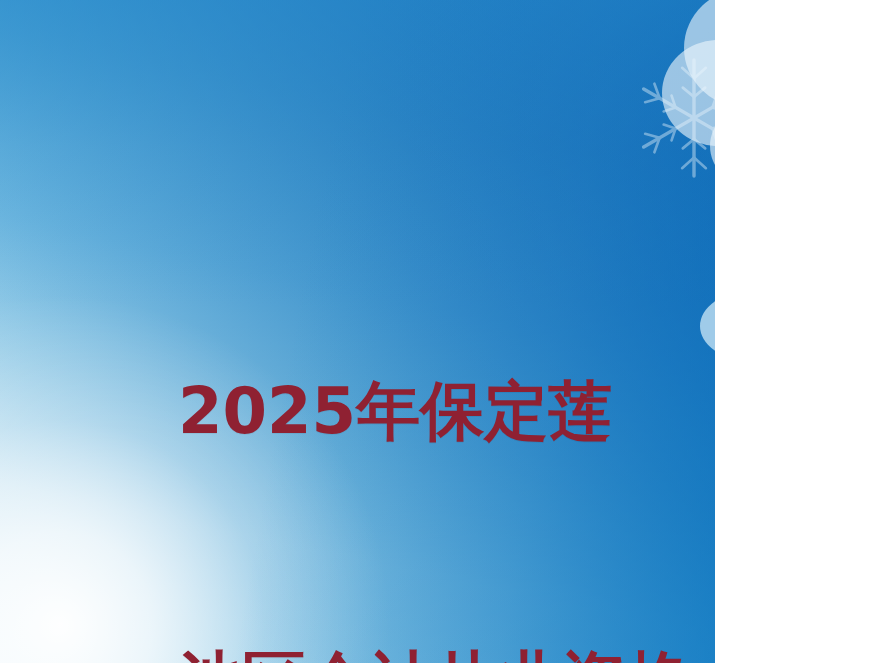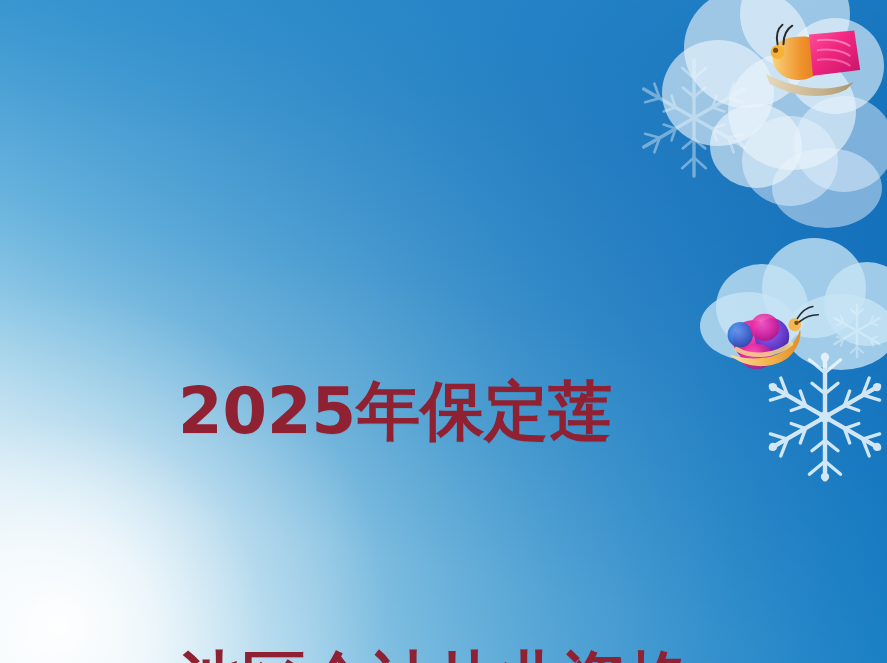--- a/index.html
+++ b/index.html
@@ -7,21 +7,21 @@
     margin: 0;
     padding: 0;
     background: #ffffff;
   }
   body {
     font-family: "Liberation Sans", "DejaVu Sans", sans-serif;
   }
 
   .banner {
     position: relative;
-    width: 887px;
+    width: 715px;
     height: 663px;
     overflow: hidden;
     
     background:
       radial-gradient(circle 330px at 60px 625px, rgba(255,255,255,0.98) 0%, rgba(255,255,255,0.75) 28%, rgba(255,255,255,0.25) 62%, rgba(255,255,255,0.0) 100%),
       linear-gradient(192deg, #3b98d2 0%, #56a9d8 22%, #7cc0e4 45%, #a9d6ec 62%, #d9ecf6 78%, #f2fafd 100%),
       linear-gradient(90deg, #eaf6fb 0%, #8cc8e6 48%, #2a90d0 100%);
     background-blend-mode: normal, multiply, normal;
   }
 

